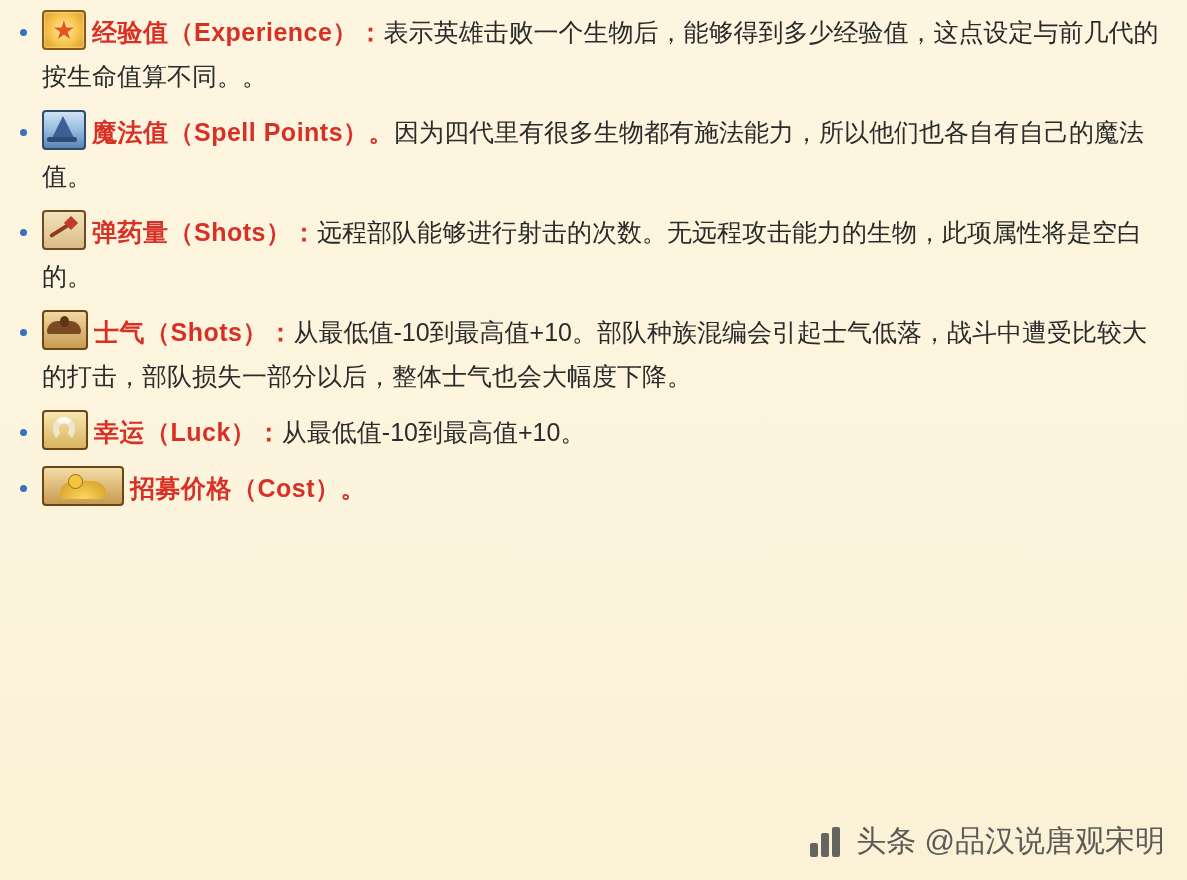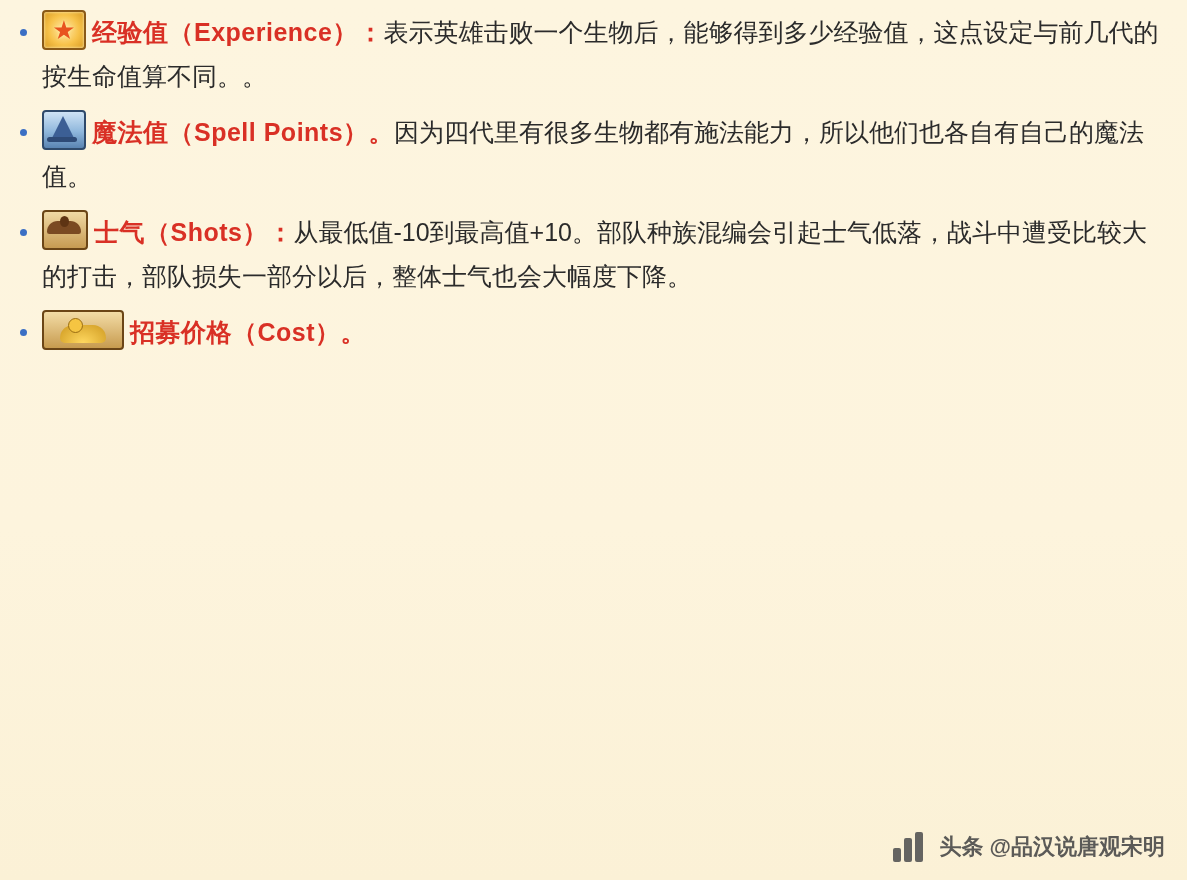--- a/index.html
+++ b/index.html
@@ -235,22 +235,22 @@
     border: 1px solid #9a6d12;
   }
   .watermark {
     position: absolute;
     right: 22px;
     bottom: 18px;
     display: flex;
     align-items: center;
     gap: 10px;
     color: #4a4a4a;
-    font-size: 22px;
-    font-weight: bold;
+    font-size: 30px;
+    font-weight: normal;
     opacity: 0.9;
   }
   .wm-logo {
     display: inline-block;
     width: 36px;
     height: 30px;
     position: relative;
   }
   .wm-logo span {
     position: absolute;
@@ -276,28 +276,39 @@
     </li>
 
 
     <li class="item">
       <span class="icon icon-spell">
         <span class="hat"></span>
         <span class="brim"></span>
       </span><span class="title-red">魔法值</span><span class="title-red">（Spell Points）</span><span class="title-red">。</span><span class="body-text">因为四代里有很多生物都有施法能力，所以他们也各自有自己的魔法值。</span>
     </li>
 
+    <li class="item">
+      <span class="icon icon-shots">
+        <span class="arrow"></span>
+        <span class="arrow2"></span>
+      </span><span class="title-red">弹药量</span><span class="title-red">（Shots）</span><span class="title-red">：</span><span class="body-text">远程部队能够进行射击的次数。无远程攻击能力的生物，此项属性将是空白的。</span>
+    </li>
 
     <li class="item">
       <span class="icon icon-morale">
         <span class="wing"></span>
         <span class="head"></span>
       </span><span class="title-red">士气</span><span class="title-red">（Shots）</span><span class="title-red">：</span><span class="body-text">从最低值-10到最高值+10。部队种族混编会引起士气低落，战斗中遭受比较大的打击，部队损失一部分以后，整体士气也会大幅度下降。</span>
     </li>
 
+    <li class="item">
+      <span class="icon icon-luck">
+        <span class="shoe"></span>
+      </span><span class="title-red">幸运</span><span class="title-red">（Luck）</span><span class="title-red">：</span><span class="body-text">从最低值-10到最高值+10。</span>
+    </li>
 
 
     <li class="item">
       <span class="icon icon-cost">
         <span class="coins"></span>
         <span class="coin-a"></span>
       </span><span class="title-red">招募价格</span><span class="title-red">（Cost）</span><span class="title-red">。</span><span class="body-text"></span>
     </li>
 
   </ul>

